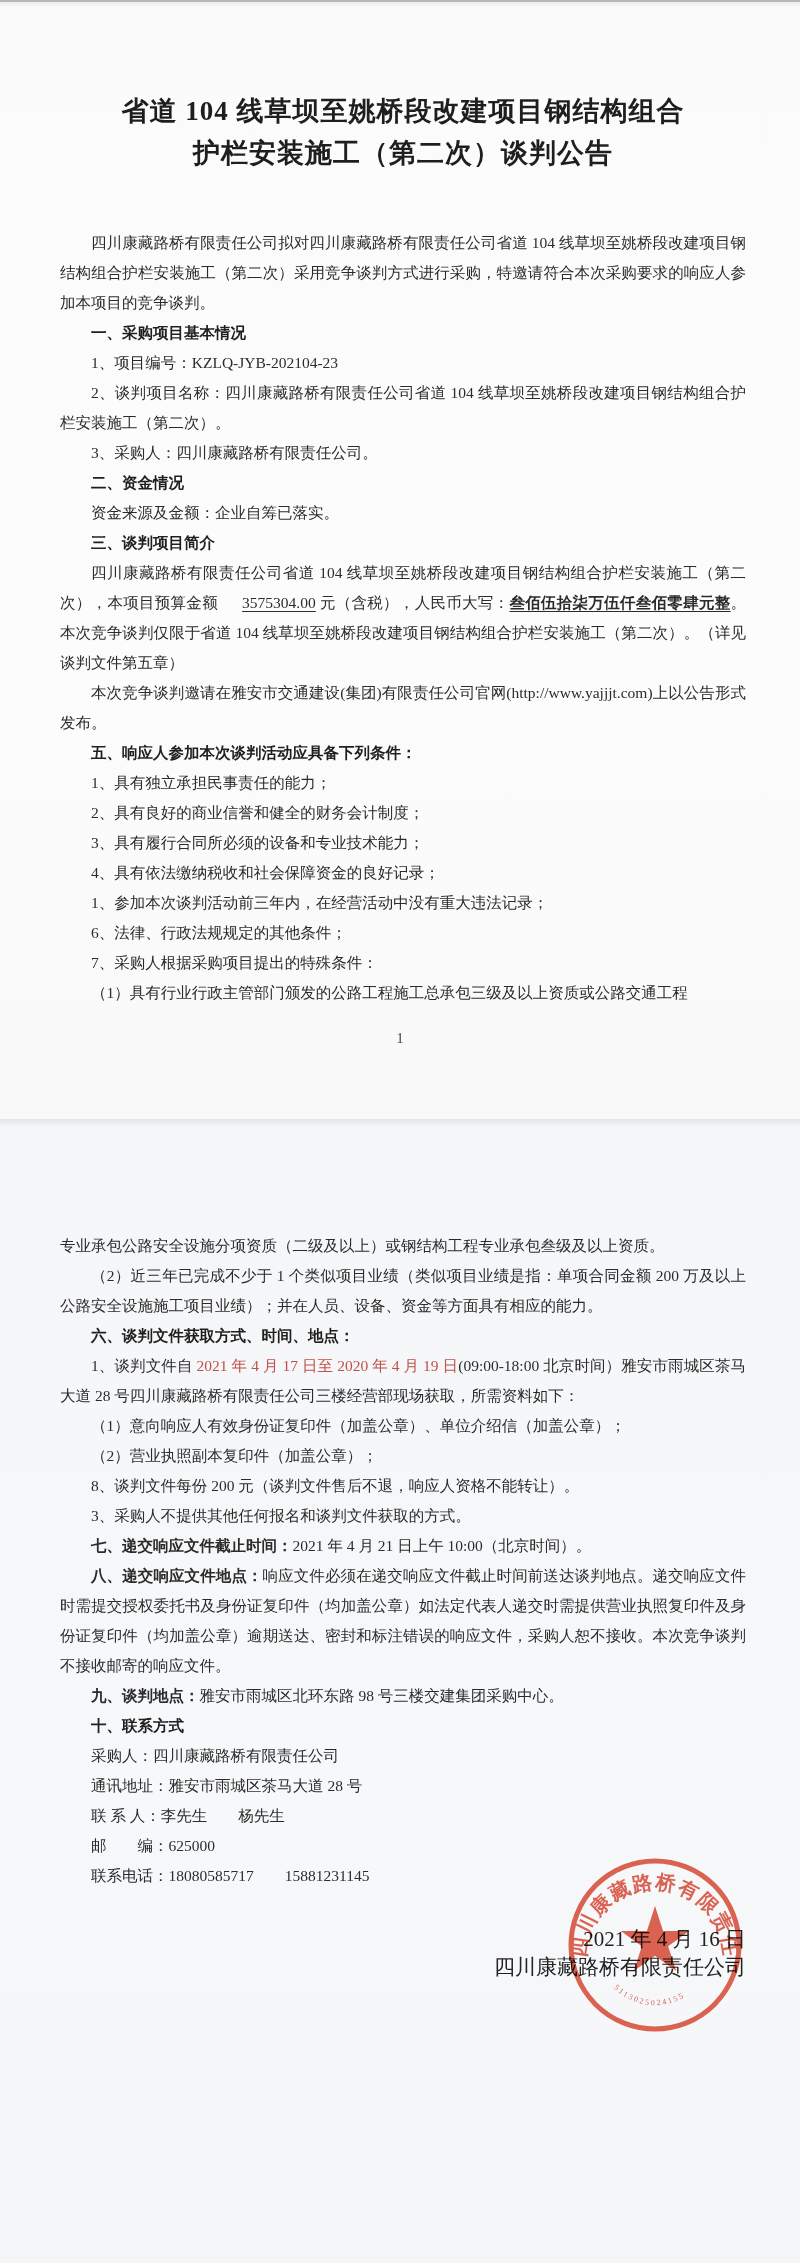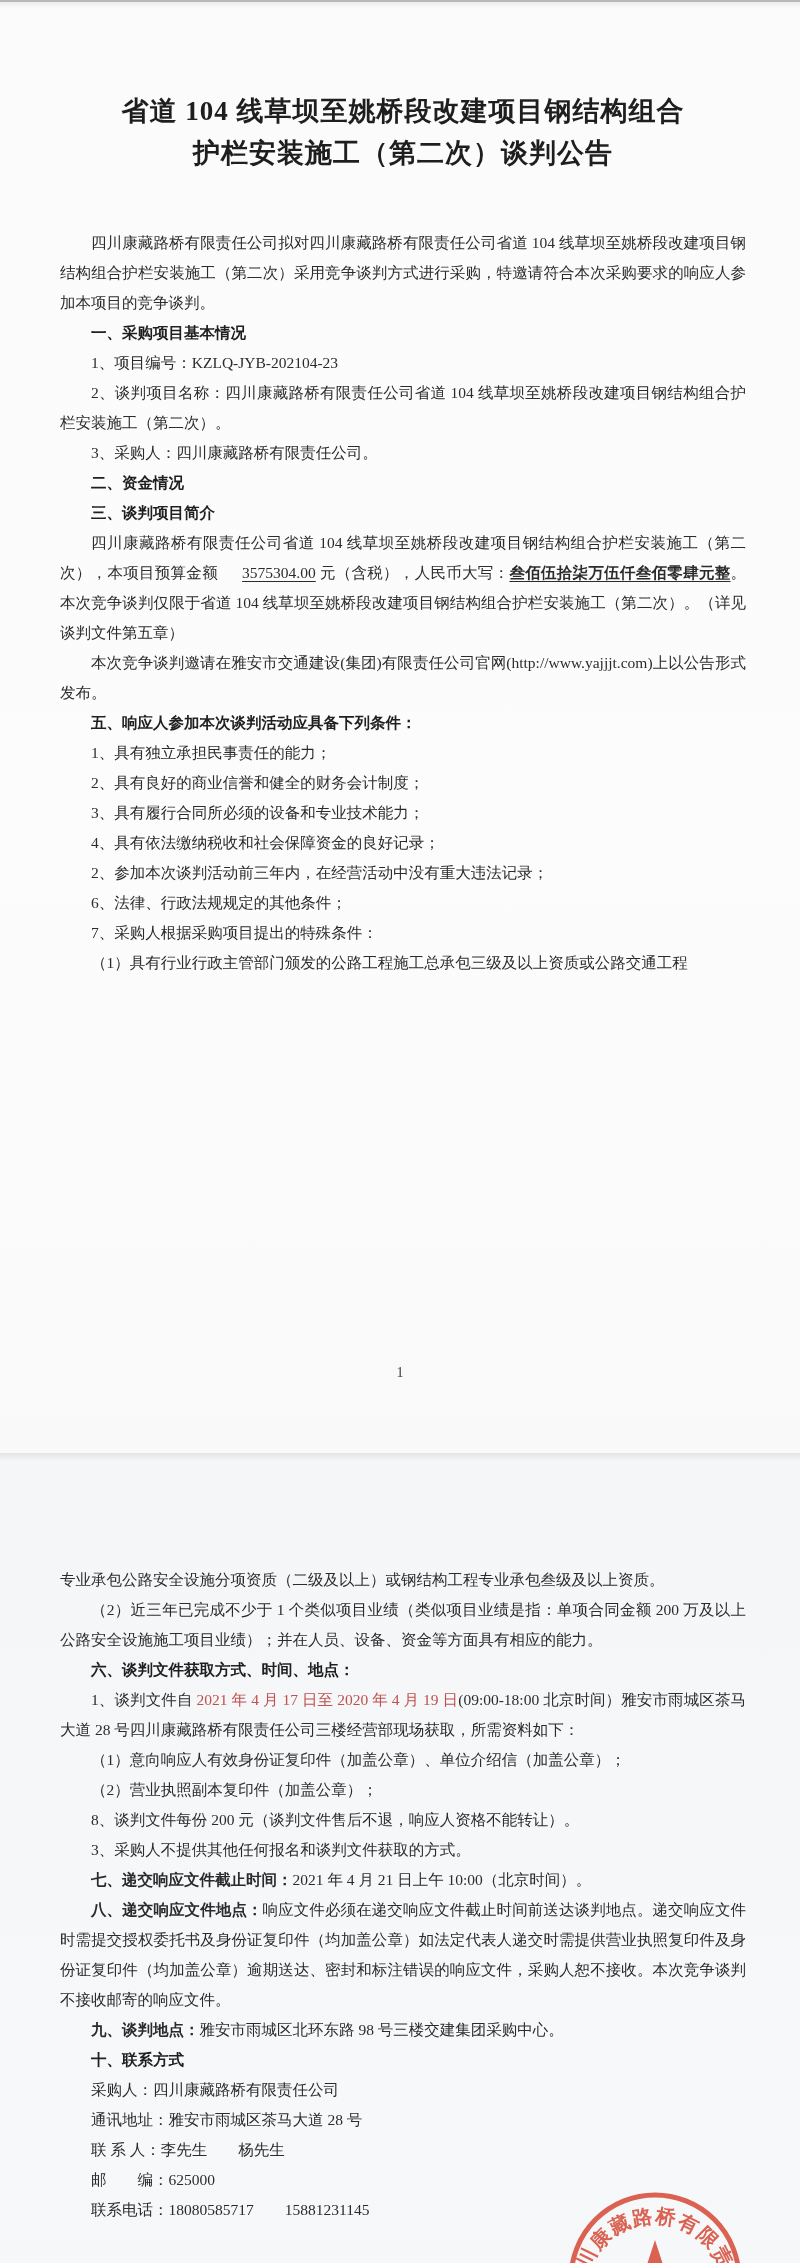--- a/index.html
+++ b/index.html
@@ -4,21 +4,21 @@
 <style>
   html,body { margin:0; padding:0; }
   body {
     width:800px; height:2263px;
     background:#e8e8e8;
     font-family:"Liberation Serif","DejaVu Serif",serif;
     color:#262626;
   }
   .sheet { position:relative; width:800px; overflow:hidden; }
   #page1 {
-    height:1453px;
+    height:1119px;
     background:linear-gradient(#ededed 0px, #fbfbfb 6px, #fcfcfc 60%, #f9f9f9);
     border-top:2px solid #b8b8b8;
     box-sizing:border-box;
   }
   #page2 {
     height:1328px;
     background:linear-gradient(#e3e4e6 0px, #f5f6f8 8px, #f7f8fa 50%, #f4f5f7);
     box-sizing:border-box;
   }
   .content { padding:0 54px 0 60px; }
@@ -66,29 +66,30 @@
       <div class="doc-title">
         <div>省道 104 线草坝至姚桥段改建项目钢结构组合</div>
         <div>护栏安装施工（第二次）谈判公告</div>
       </div>
       <p class="para"><span>四川康藏路桥有限责任公司拟对四川康藏路桥有限责任公司省道 104 线草坝至姚桥段改建项目钢结构组合护栏安装施工（第二次）采用竞争谈判方式进行采购，特邀请符合本次采购要求的响应人参加本项目的竞争谈判。</span></p>
       <p class="para heading"><span>一、采购项目基本情况</span></p>
       <p class="para"><span>1、项目编号：KZLQ-JYB-202104-23</span></p>
       <p class="para"><span>2、谈判项目名称：四川康藏路桥有限责任公司省道 104 线草坝至姚桥段改建项目钢结构组合护栏安装施工（第二次）。</span></p>
       <p class="para"><span>3、采购人：四川康藏路桥有限责任公司。</span></p>
       <p class="para heading"><span>二、资金情况</span></p>
+      <p class="para"><span>资金来源及金额：企业自筹已落实。</span></p>
       <p class="para heading"><span>三、谈判项目简介</span></p>
       <p class="para"><span>四川康藏路桥有限责任公司省道 104 线草坝至姚桥段改建项目钢结构组合护栏安装施工（第二次），本项目预算金额 </span><span class="seg-u">3575304.00</span><span> 元（含税），人民币大写：</span><span class="seg-bu">叁佰伍拾柒万伍仟叁佰零肆元整</span><span>。本次竞争谈判仅限于省道 104 线草坝至姚桥段改建项目钢结构组合护栏安装施工（第二次）。（详见谈判文件第五章）</span></p>
       <p class="para"><span>本次竞争谈判邀请在雅安市交通建设(集团)有限责任公司官网(http://www.yajjjt.com)上以公告形式发布。</span></p>
       <p class="para heading"><span>五、响应人参加本次谈判活动应具备下列条件：</span></p>
       <p class="para"><span>1、具有独立承担民事责任的能力；</span></p>
       <p class="para"><span>2、具有良好的商业信誉和健全的财务会计制度；</span></p>
       <p class="para"><span>3、具有履行合同所必须的设备和专业技术能力；</span></p>
       <p class="para"><span>4、具有依法缴纳税收和社会保障资金的良好记录；</span></p>
-      <p class="para"><span>2、参加本次谈判活动前三年内，在经营活动中没有重大违法记录；</span></p>
+      <p class="para"><span>1、参加本次谈判活动前三年内，在经营活动中没有重大违法记录；</span></p>
       <p class="para"><span>6、法律、行政法规规定的其他条件；</span></p>
       <p class="para"><span>7、采购人根据采购项目提出的特殊条件：</span></p>
       <p class="para"><span>（1）具有行业行政主管部门颁发的公路工程施工总承包三级及以上资质或公路交通工程</span></p>
     </div>
   <div class="page-number">1</div>
 </div>
 
 <div class="sheet" id="page2">
   <div class="content">
       <p class="para no-indent"><span>专业承包公路安全设施分项资质（二级及以上）或钢结构工程专业承包叁级及以上资质。</span></p>

